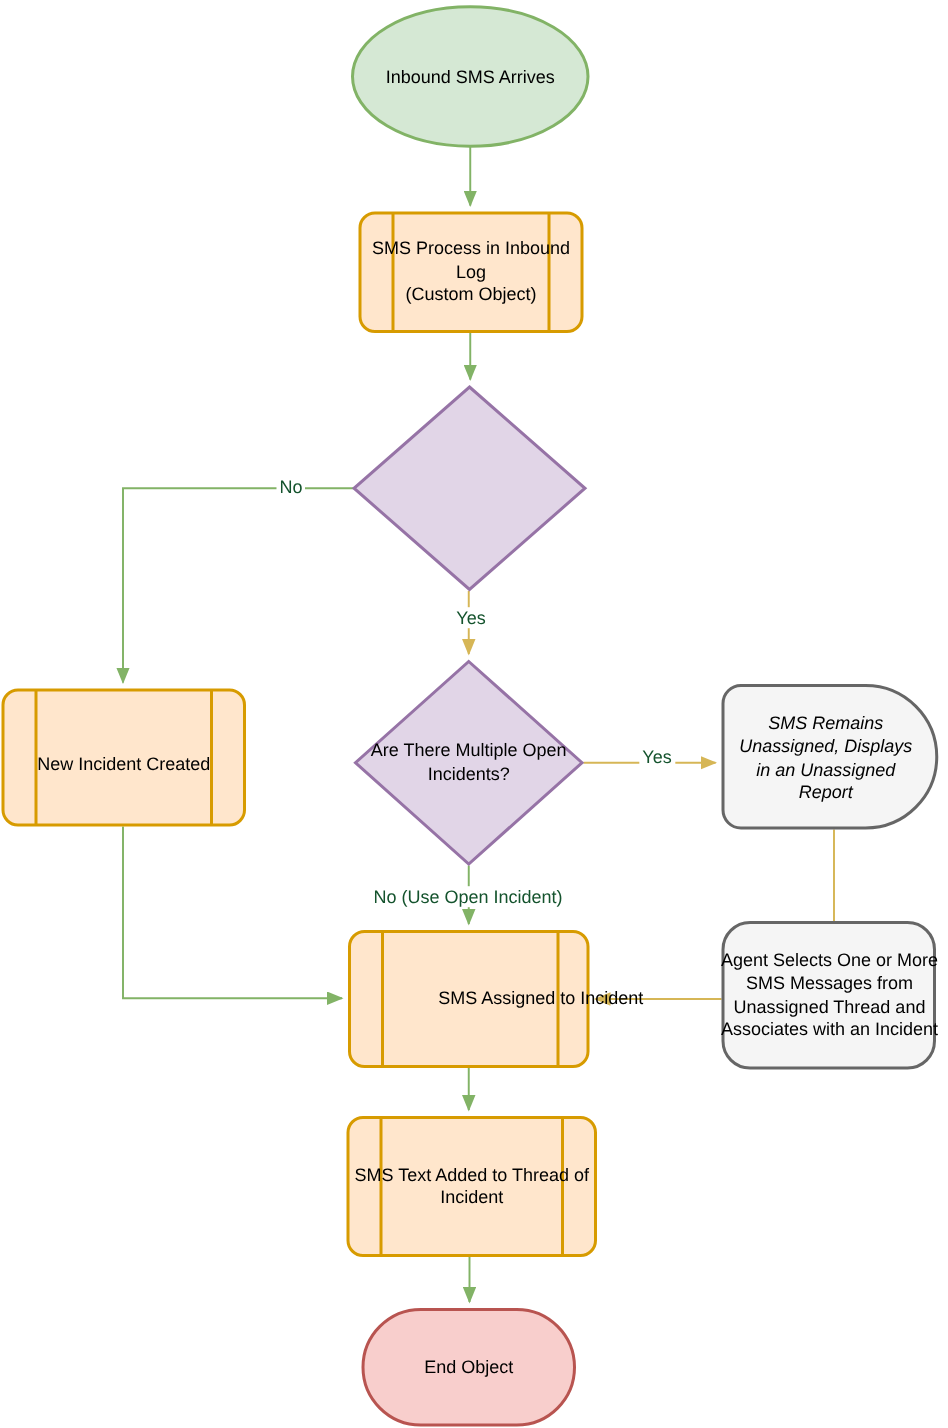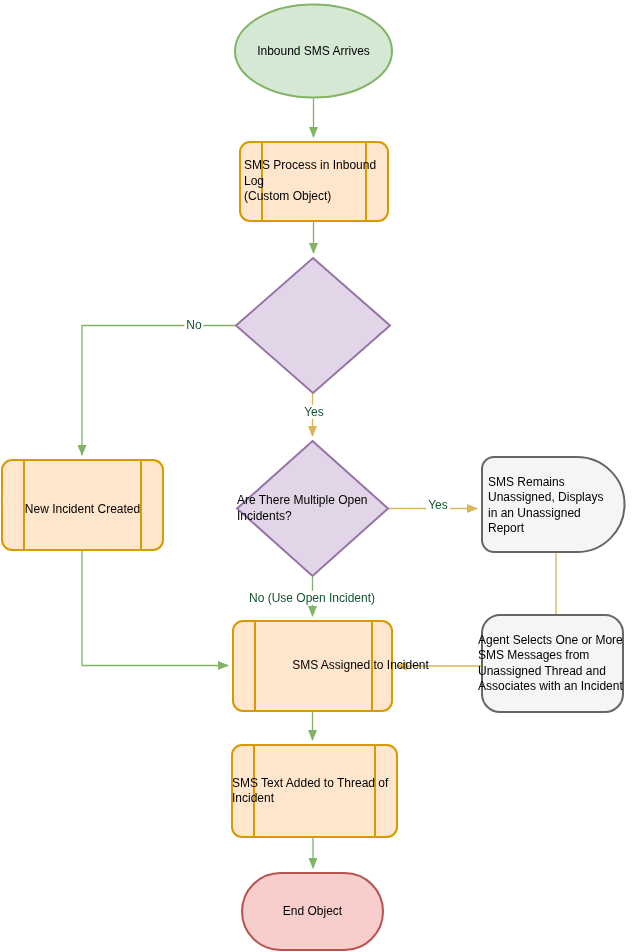--- a/index.html
+++ b/index.html
@@ -19,21 +19,21 @@
     position: absolute;
     left: 0; top: 0;
     width: 632px;
     height: 952px;
   }
   .node-label {
     position: absolute;
     display: flex;
     align-items: center;
     justify-content: center;
-    text-align: left;
+    text-align: center;
     font-size: 12px;
     line-height: 1.28;
     color: #000000;
     white-space: pre-line;
     pointer-events: none;
   }
   .edge-label {
     position: absolute;
     transform: translate(-50%, -50%);
     background: #ffffff;
@@ -116,21 +116,21 @@
   <div class="node-label" style="left:240px; top:10px; width:147px; height:83px;">Inbound SMS Arrives</div>
 
   <div class="node-label" style="left:244px; top:142px; width:140px; height:79px;">SMS Process in Inbound Log
 (Custom Object)</div>
 
 
   <div class="node-label" style="left:2px; top:460px; width:161px; height:99px;">New Incident Created</div>
 
   <div class="node-label" style="left:237px; top:441px; width:151px; height:135px;">Are There Multiple Open Incidents?</div>
 
-  <div class="node-label" style="left:488px; top:457px; width:125px; height:97px;">SMS Remains Unassigned, Displays in an Unassigned Report</div>
+  <div class="node-label" style="left:488px; top:457px; width:125px; height:97px;font-style:italic;">SMS Remains Unassigned, Displays in an Unassigned Report</div>
 
   <div class="node-label" style="left:478px; top:615px; width:150px; height:97px;">Agent Selects One or More SMS Messages from Unassigned Thread and Associates with an Incident</div>
 
   <div class="node-label" style="left:233px; top:621px; width:159px; height:90px;padding-left:48px;">SMS Assigned to Incident</div>
 
   <div class="node-label" style="left:232px; top:745px; width:165px; height:92px;">SMS Text Added to Thread of Incident</div>
 
   <div class="node-label" style="left:242px; top:873px; width:141px; height:77px;">End Object</div>
 
   <div class="edge-label" style="left:194px; top:325px;">No</div>

